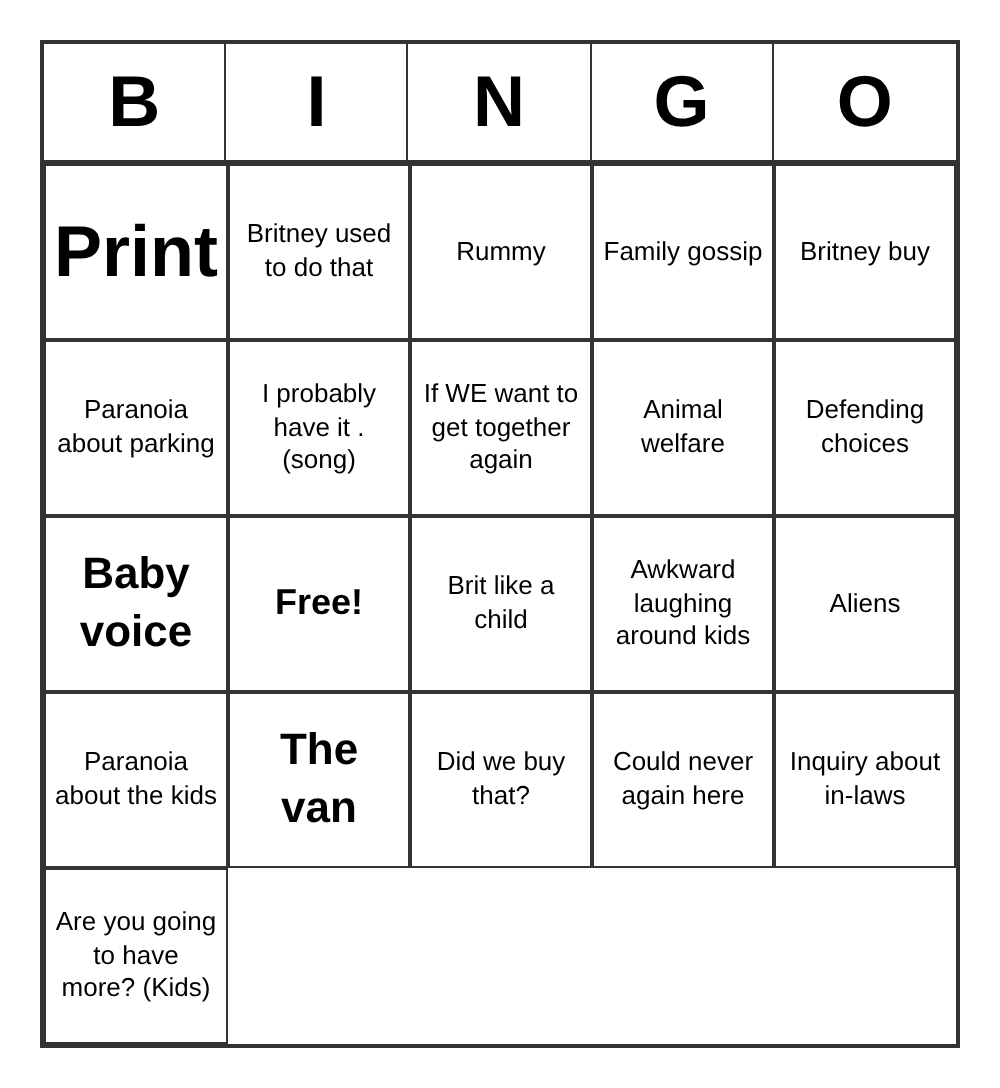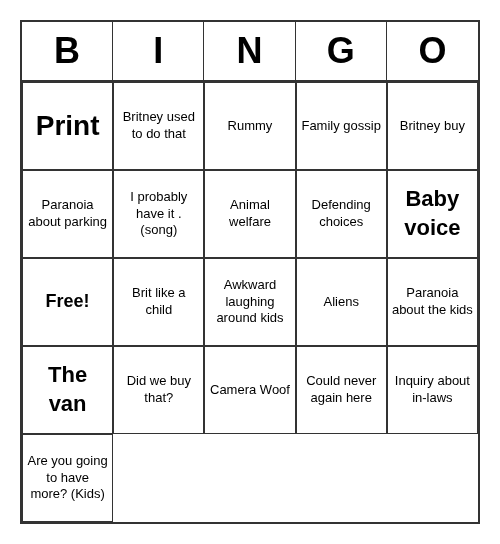--- a/index.html
+++ b/index.html
@@ -48,21 +48,21 @@
     }
     .bingo-cell.free {
       font-size: 18px;
       font-weight: bold;
     }
     .bingo-cell.large-text {
       font-size: 22px;
       font-weight: bold;
     }
     .bingo-cell.print-text {
-      font-size: 28px;
+      font-size: 36px;
       font-weight: bold;
     }
   </style>
 </head>
 <body>
 
 <div class="bingo-card">
   <div class="bingo-header">
   <div class="bingo-letter">B</div>
       <div class="bingo-letter">I</div>
@@ -71,28 +71,28 @@
       <div class="bingo-letter">O</div>
     </div>
   <div class="bingo-grid">
   <div class="bingo-cell print-text">Print</div>
       <div class="bingo-cell">Britney used to do that</div>
       <div class="bingo-cell">Rummy</div>
       <div class="bingo-cell">Family gossip</div>
       <div class="bingo-cell">Britney buy</div>
       <div class="bingo-cell">Paranoia about parking</div>
       <div class="bingo-cell">I probably have it . (song)</div>
+      <div class="bingo-cell">If WE want to get together again</div>
       <div class="bingo-cell">Animal welfare</div>
       <div class="bingo-cell">Defending choices</div>
       <div class="bingo-cell large-text">Baby voice</div>
       <div class="bingo-cell free">Free!</div>
       <div class="bingo-cell">Brit like a child</div>
       <div class="bingo-cell">Awkward laughing around kids</div>
       <div class="bingo-cell">Aliens</div>
       <div class="bingo-cell">Paranoia about the kids</div>
       <div class="bingo-cell large-text">The van</div>
       <div class="bingo-cell">Did we buy that?</div>
-      <div class="bingo-cell">Camera Woof</div>
       <div class="bingo-cell">Could never again here</div>
       <div class="bingo-cell">Inquiry about in-laws</div>
       <div class="bingo-cell">Are you going to have more? (Kids)</div>
     </div>
 </div>
 
 </body></html>

